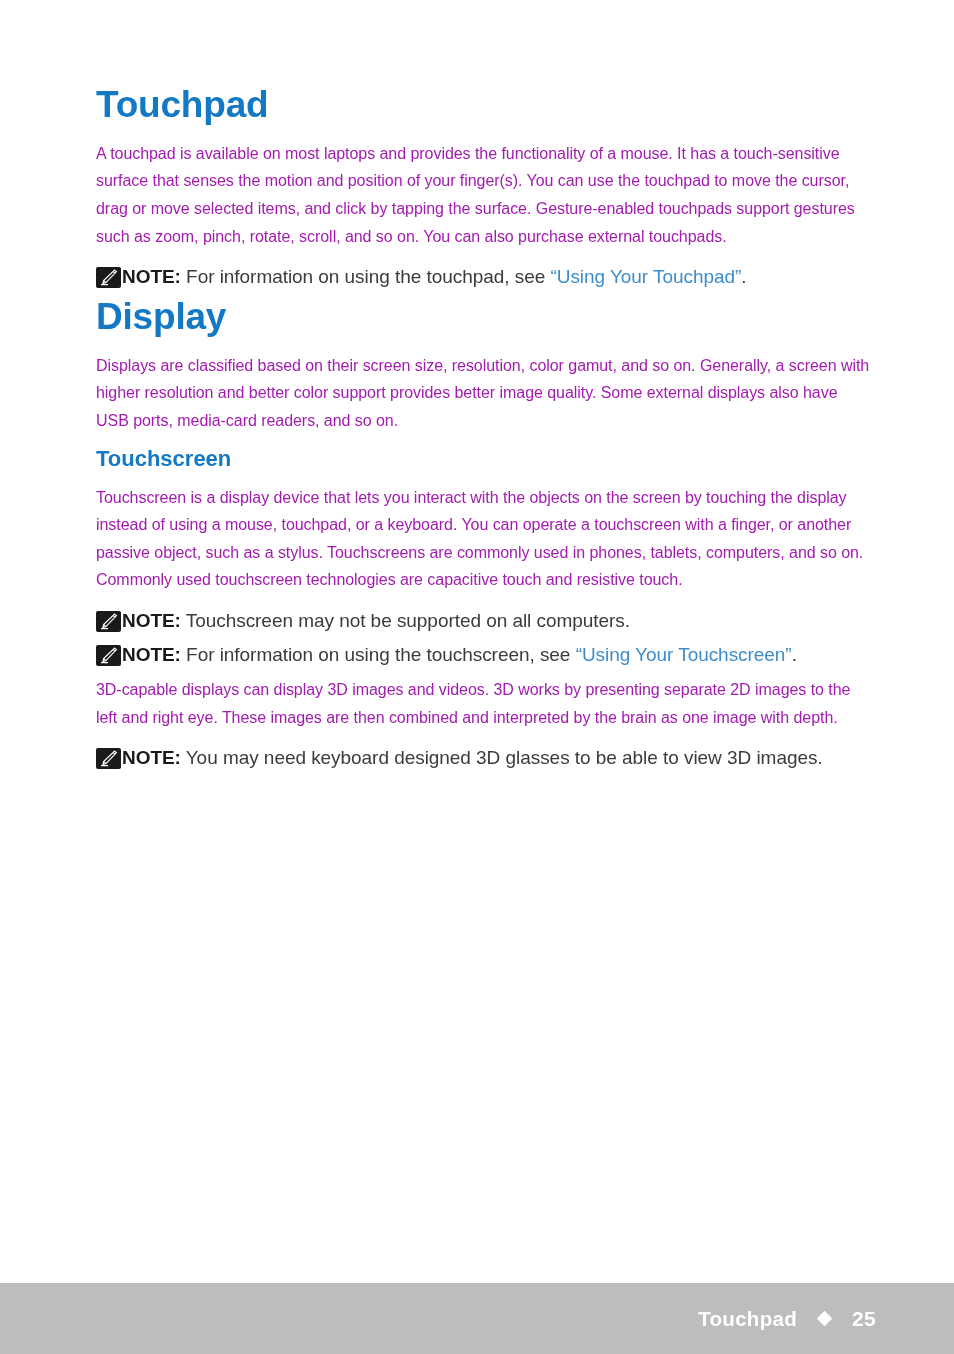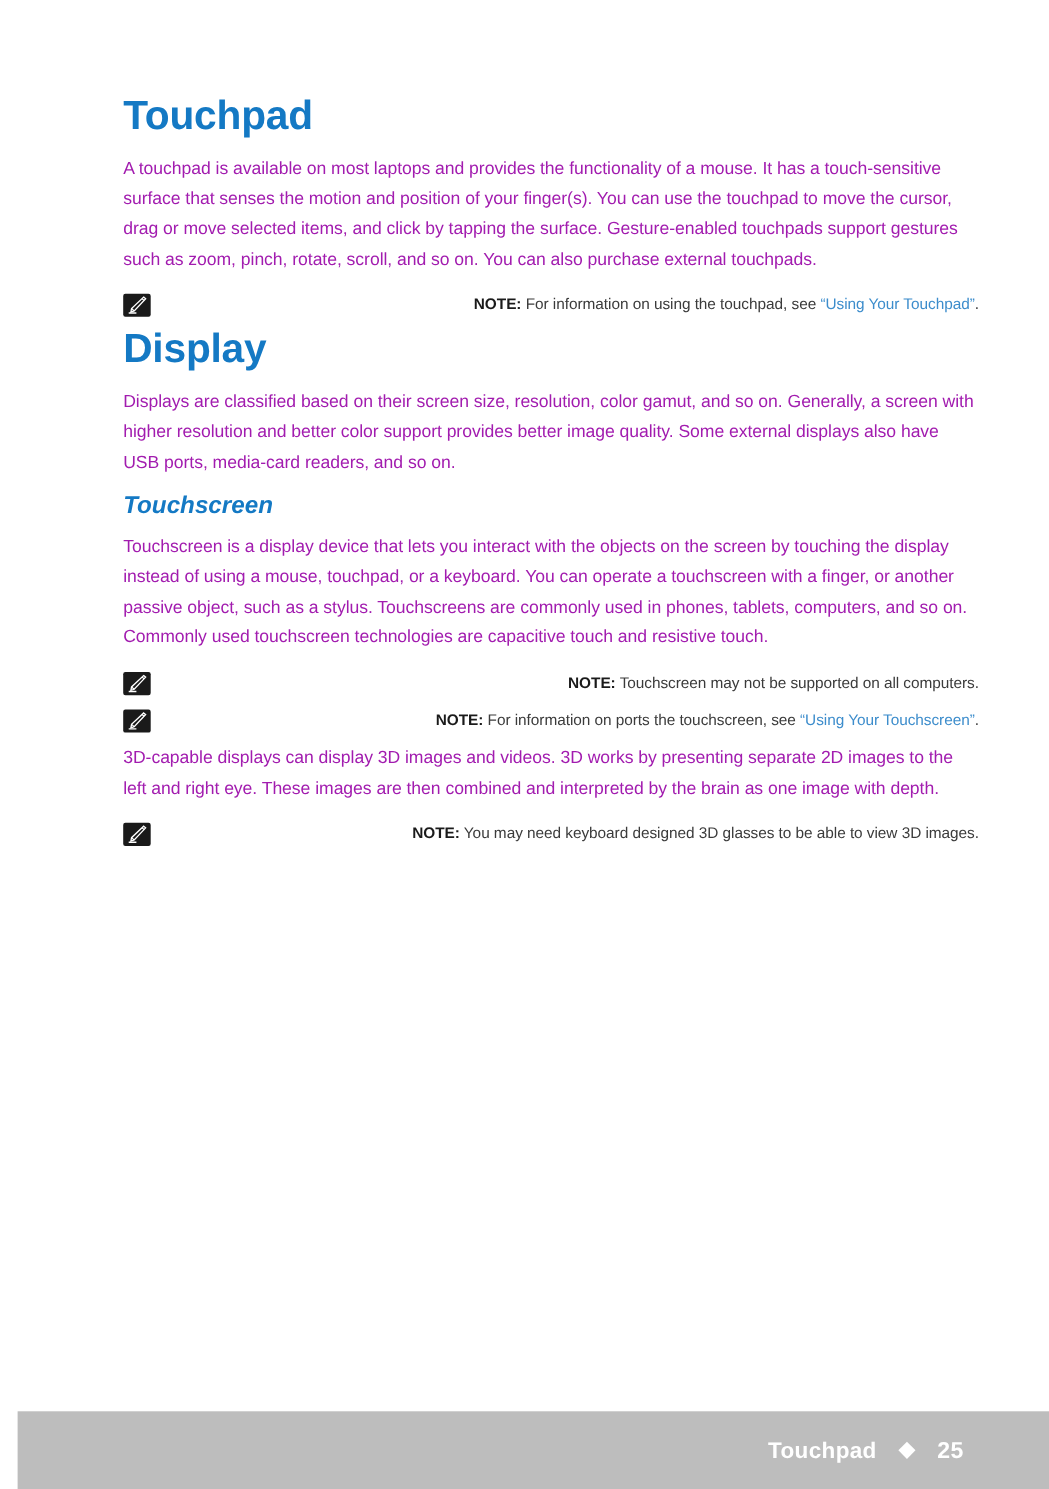--- a/index.html
+++ b/index.html
@@ -12,21 +12,20 @@
     height: 1354px;
     position: relative;
     font-family: "Liberation Sans", sans-serif;
     overflow: hidden;
   }
 
   .page {
     position: absolute;
     inset: 0;
     background: #ffffff;
-    margin-left: 16px;
   }
 
   .content {
     position: absolute;
     left: 96px;
     top: 86px;
     width: 778px;
   }
 
   h1.section-title {
@@ -52,24 +51,23 @@
     line-height: 27.6px;
     margin: 0 0 13px 0;
     letter-spacing: -0.05px;
   }
 
   .note {
     position: relative;
     padding-left: 26px;
     margin: 0 0 7px 0;
     color: #3b3b3b;
-    font-size: 14px;
+    font-size: 19px;
     line-height: 27.5px;
     letter-spacing: -0.05px;
-    text-align: right;
   }
 
   .note .note-label {
     font-weight: bold;
     color: #1a1a1a;
   }
 
   .note .link {
     color: #3d8dcc;
   }
@@ -86,21 +84,21 @@
   }
   .note-icon svg {
     display: block;
     position: absolute;
     left: 3px;
     top: 2px;
   }
 
   
   .gap-before-h1 { margin-top: 30px; }
-  .gap-before-h2 { margin-top: 29px; font-style: italic; }
+  .gap-before-h2 { margin-top: 29px; }
 
   .footer-bar {
     position: absolute;
     left: 0;
     right: 0;
     bottom: 0;
     height: 71px;
     background: #bdbdbd;
   }
   .footer-inner {
@@ -176,21 +174,21 @@
 
     <div class="note">
       <span class="note-icon">
         <svg width="19" height="17" viewBox="0 0 19 17" xmlns="http://www.w3.org/2000/svg">
           <path d="M15.6 1.1 L17.4 2.6 L7.0 13.6 L4.0 14.6 L4.6 11.5 Z" fill="none" stroke="#ffffff" stroke-width="1.2"></path>
           <path d="M4.6 11.5 L7.0 13.6" fill="none" stroke="#ffffff" stroke-width="1.1"></path>
           <path d="M14.2 2.6 L16.0 4.1" fill="none" stroke="#ffffff" stroke-width="1.1"></path>
           <path d="M2.0 15.6 L9.0 15.6" fill="none" stroke="#ffffff" stroke-width="1.3"></path>
         </svg>
       </span>
-      <span class="note-label">NOTE:</span><span> For information on ports the touchscreen, see </span><span class="link">“Using Your Touchscreen”</span><span>.</span>
+      <span class="note-label">NOTE:</span><span> For information on using the touchscreen, see </span><span class="link">“Using Your Touchscreen”</span><span>.</span>
     </div>
 
 
     <p class="body-text">3D-capable displays can display 3D images and videos. 3D works by presenting separate 2D images to the left and right eye. These images are then combined and interpreted by the brain as one image with depth.</p>
 
     <div class="note">
       <span class="note-icon">
         <svg width="19" height="17" viewBox="0 0 19 17" xmlns="http://www.w3.org/2000/svg">
           <path d="M15.6 1.1 L17.4 2.6 L7.0 13.6 L4.0 14.6 L4.6 11.5 Z" fill="none" stroke="#ffffff" stroke-width="1.2"></path>
           <path d="M4.6 11.5 L7.0 13.6" fill="none" stroke="#ffffff" stroke-width="1.1"></path>

